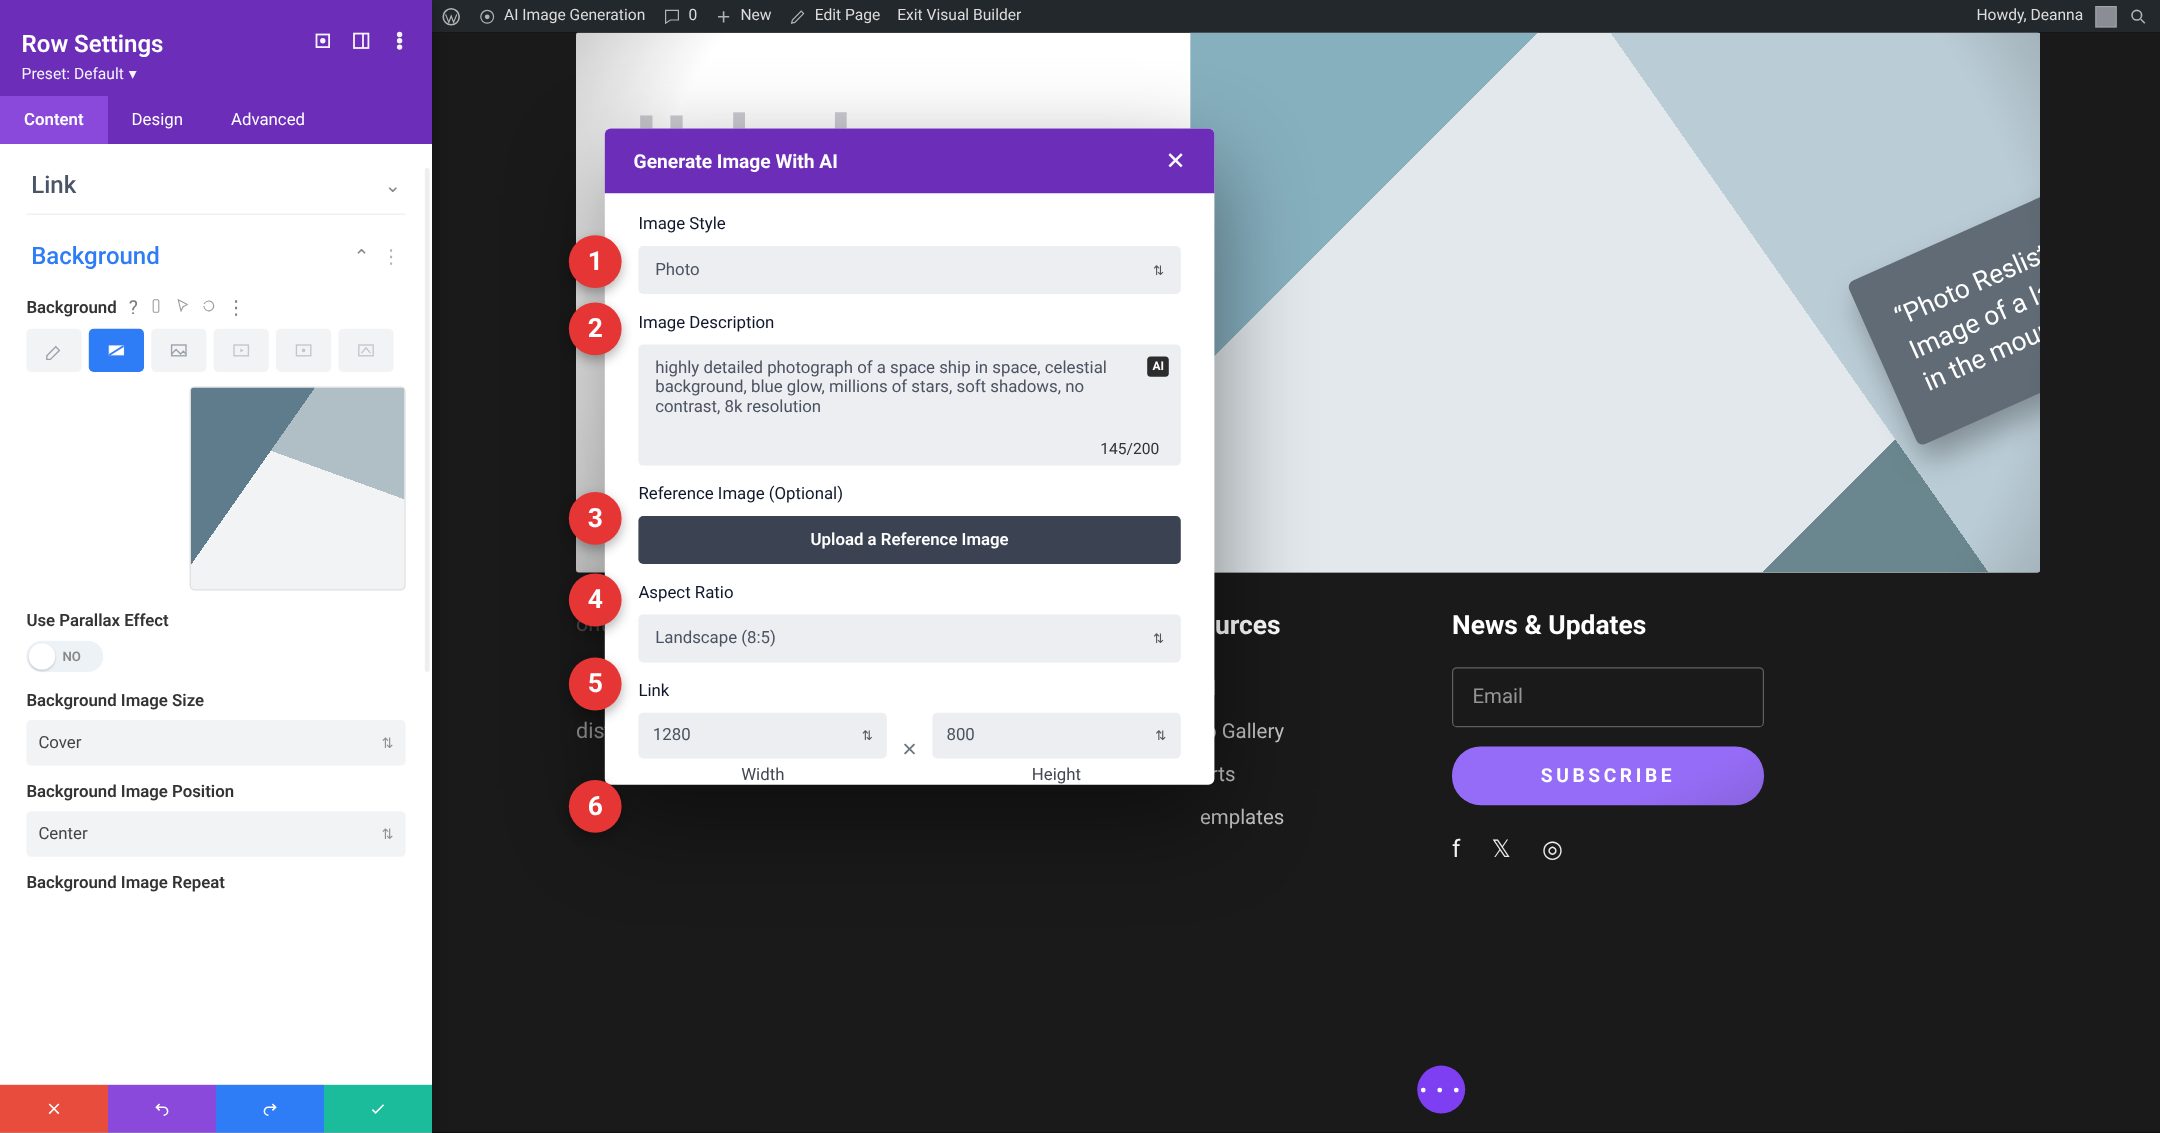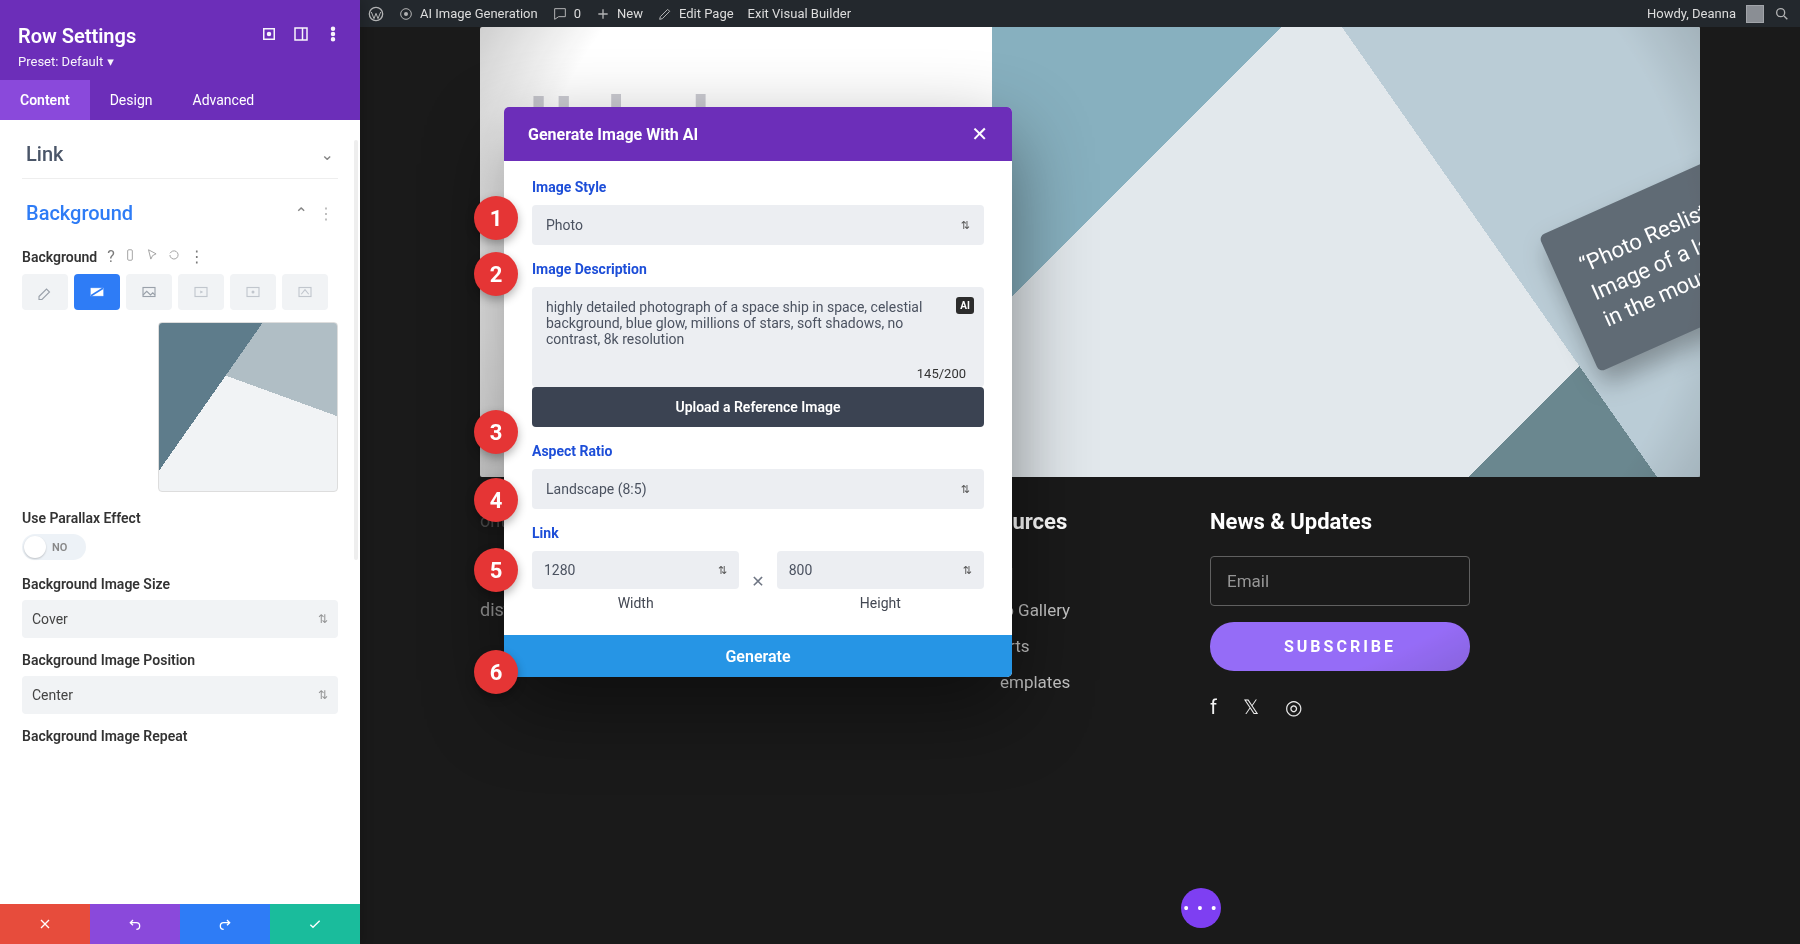--- a/index.html
+++ b/index.html
@@ -290,21 +290,21 @@
   background: #6c2eb9;
   color: #fff;
   padding: 15px 24px;
   display: flex; align-items: center;
   border-radius: 5px 5px 0 0;
 }
 .modal-head h2 { font-size: 16px; font-weight: 700; }
 .modal-close { margin-left: auto; cursor: pointer; font-size: 20px; }
 
 .modal-body { padding: 18px 28px 0; }
-.m-label { font-weight: 700; color: #1d4ed8; margin: 16px 0 10px; }
+.m-label { font-weight: 400; color: #0f172a; margin: 16px 0 10px; }
 .m-label:first-child { margin-top: 0; }
 .m-select {
   background: #eceef2;
   border-radius: 4px;
   height: 40px;
   display: flex; align-items: center;
   padding: 0 14px;
   color: #4b5260;
   cursor: pointer;
 }
@@ -644,20 +644,21 @@
         <span>Photo</span>
       </div>
 
     <div class="m-label">Image Description</div>
     <div class="m-textarea">
       <textarea style="">highly detailed photograph of a space ship in space, celestial background, blue glow, millions of stars, soft shadows, no contrast, 8k resolution</textarea>
       <span class="m-ai-chip">AI</span>
       <div class="m-count">145/200</div>
     </div>
 
+    <div class="m-label">Reference Image (Optional)</div>
     <div class="m-upload">Upload a Reference Image</div>
 
     <div class="m-label">Aspect Ratio</div>
     <div class="m-select">
         <span>Landscape (8:5)</span>
       </div>
 
     <div class="m-label">Link</div>
     <div class="m-size-row">
       <div class="m-size-col">
@@ -668,21 +669,20 @@
       </div>
       <div class="m-x">✕</div>
       <div class="m-size-col">
         <div class="m-input">
             <span>800</span>
           </div>
         <div class="m-sub">Height</div>
       </div>
     </div>
   </div>
-  <div class="m-generate">Generate</div>
 </div>
 
 <div class="callout" style="top:196px; left:474px">1</div>
 <div class="callout" style="top:252px; left:474px">2</div>
 <div class="callout" style="top:410px; left:474px">3</div>
 <div class="callout" style="top:478px; left:474px">4</div>
 <div class="callout" style="top:548px; left:474px">5</div>
 <div class="callout" style="top:650px; left:474px">6</div>
 
 </body></html>

